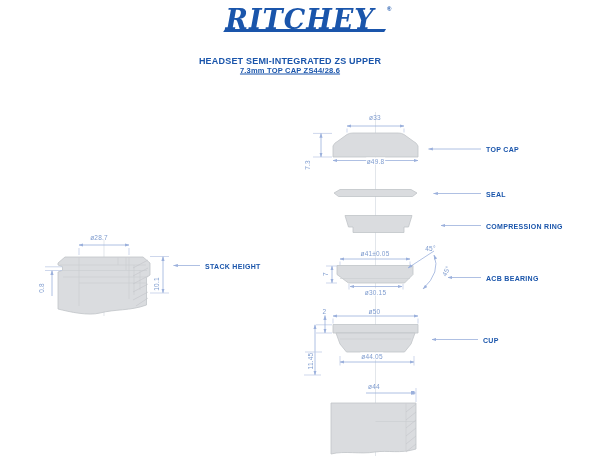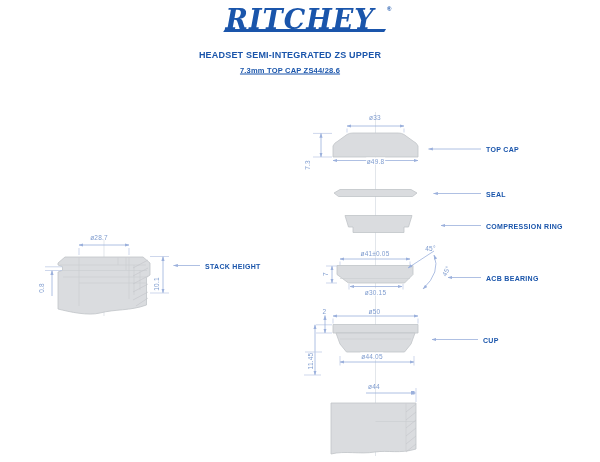--- a/index.html
+++ b/index.html
@@ -134,21 +134,21 @@
     <g>
       <line class="dim" x1="366" y1="393" x2="415.5" y2="393" marker-end="url(#ae)"></line>
       <rect x="411" y="391" width="3.5" height="3.5" fill="#9bb0dc"></rect>
       <path class="ext" d="M416,388 V402"></path>
     </g>
   </svg>
 
   <div class="abs ctr logo" style="left:300px; top:19px;">RITCHEY</div>
   <div class="abs regmark" style="left:387px; top:6px;">®</div>
   <div class="abs swoosh" style="left:224px; top:29px; width:161px; height:3.4px;"></div>
-  <div class="abs ctr title" style="left:290px; top:55px;">HEADSET SEMI-INTEGRATED ZS UPPER</div>
+  <div class="abs ctr title" style="left:290px; top:61px;">HEADSET SEMI-INTEGRATED ZS UPPER</div>
   <div class="abs ctr subtitle" style="left:290px; top:69.5px;">7.3mm TOP CAP ZS44/28.6</div>
 
   <div class="abs ctr dimtext" style="left:99px; top:237px;">ø28.7</div>
   <div class="abs rot90 dimtext" style="left:41px; top:288px;">0.8</div>
   <div class="abs rot90 dimtext" style="left:155.5px; top:284px;">10.1</div>
   <div class="abs plabel" style="left:205px; top:265.5px;">STACK HEIGHT</div>
 
   <div class="abs ctr dimtext" style="left:375px; top:117px;">ø33</div>
   <div class="abs ctr dimtext wbg" style="left:375.5px; top:160.5px;">ø49.8</div>
   <div class="abs rot90 dimtext" style="left:307px; top:165px;">7.3</div>

